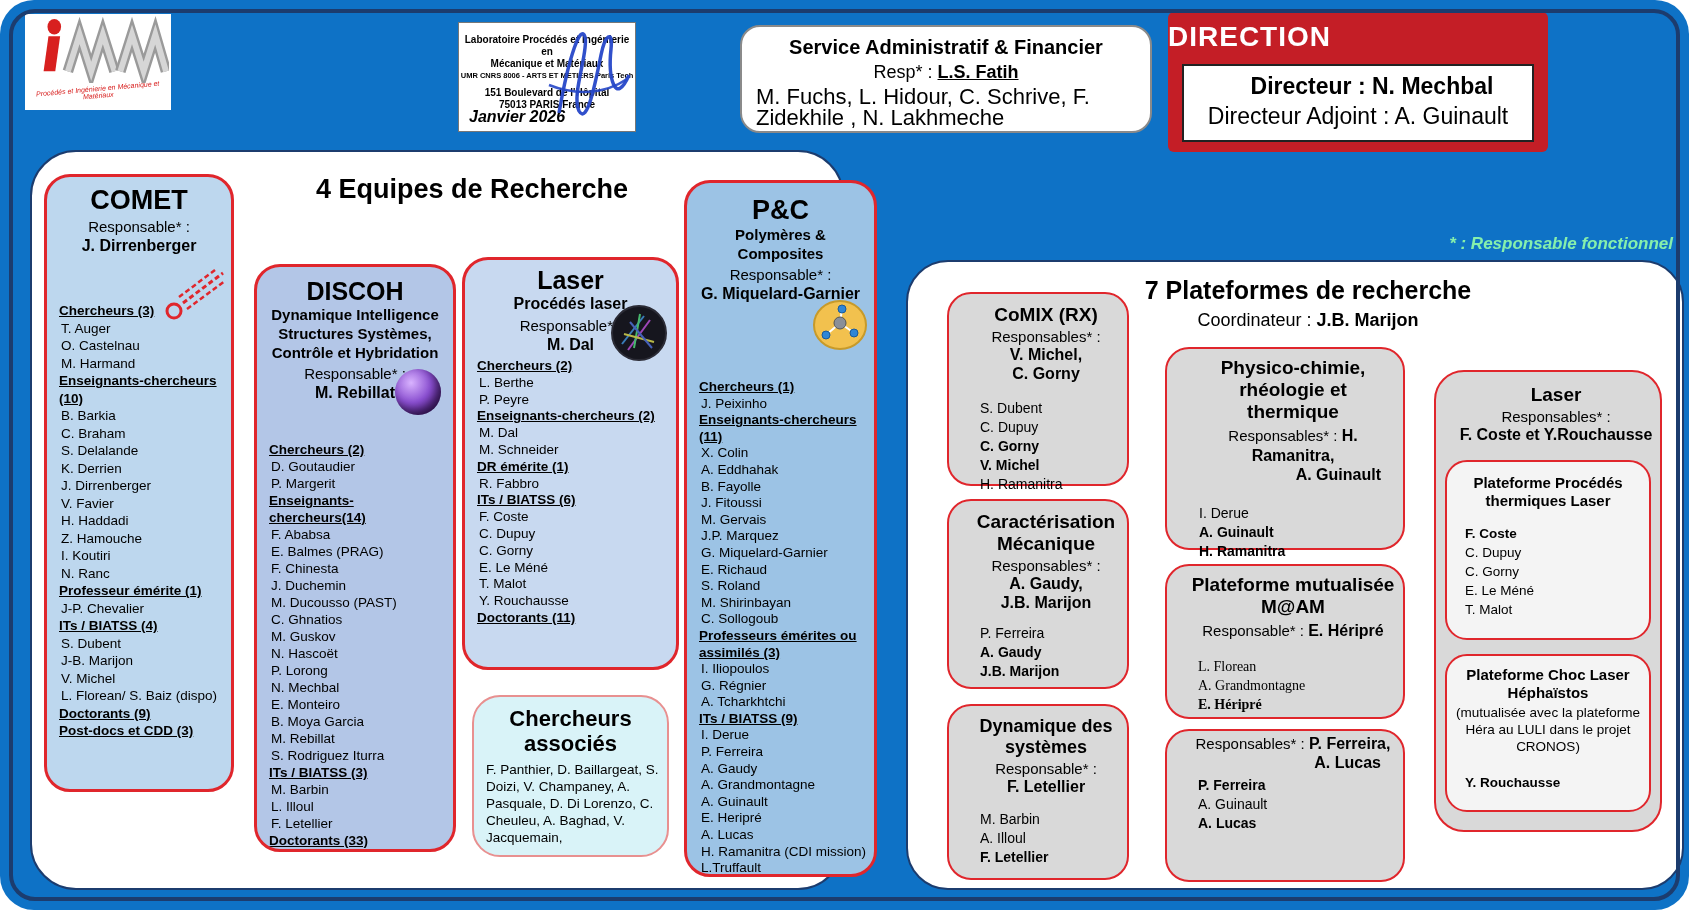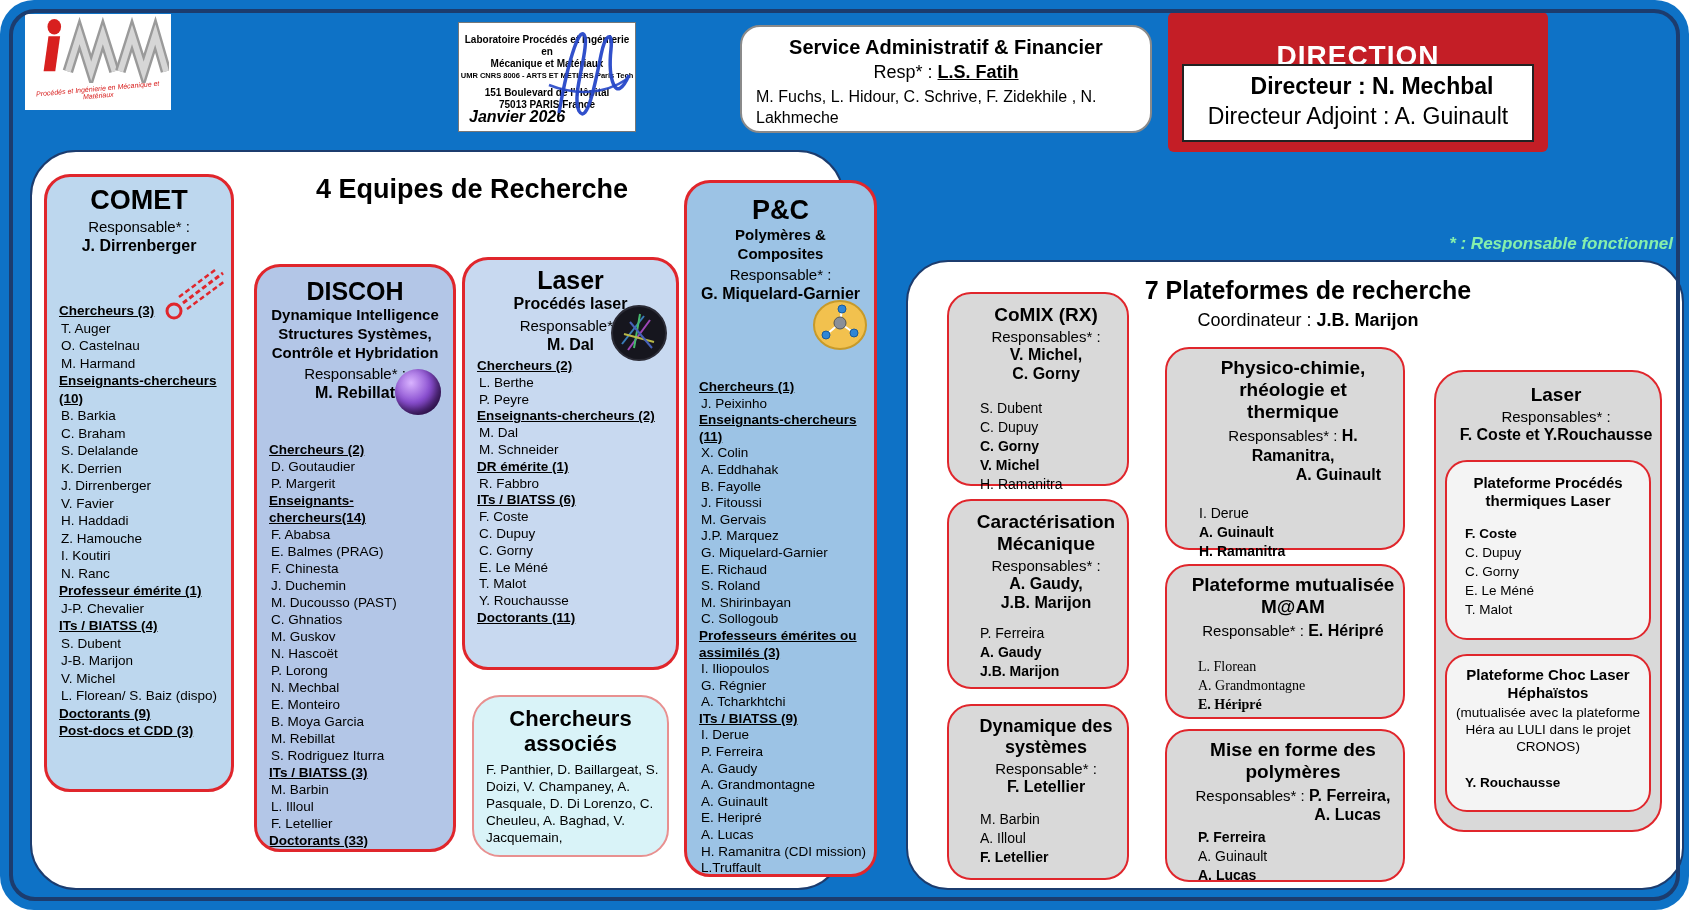--- a/index.html
+++ b/index.html
@@ -15,24 +15,24 @@
   .stamp-lines div{font-weight:bold;font-size:10px;line-height:12px;text-align:center;}
   .stamp-lines div:nth-child(3){font-size:7.5px;}
   .stamp-lines div:nth-child(4){margin-top:5px;}
   .stamp-date{position:absolute;left:10px;bottom:5px;font-size:16px;font-weight:bold;font-style:italic;}
   .signature{position:absolute;right:-4px;top:-8px;z-index:3;}
 
   .admin-box{position:absolute;left:740px;top:25px;width:412px;height:108px;background:#fff;border:2px solid #8a8a8a;border-radius:20px;padding-top:9px;}
   .admin-title{font-size:20px;font-weight:bold;text-align:center;}
   .admin-resp{font-size:18px;text-align:center;margin-top:3px;}
   .admin-resp .name{font-weight:bold;text-decoration:underline;}
-  .admin-members{font-size:16px;line-height:21px;padding:3px 14px 0 14px;}
+  .admin-members{font-size:22px;line-height:21px;padding:3px 14px 0 14px;}
 
   .direction-box{position:absolute;left:1168px;top:12px;width:380px;height:140px;background:#c41e26;border-radius:6px;padding-top:9px;}
-  .direction-title{color:#fff;font-size:28px;font-weight:bold;text-align:center;letter-spacing:1px;margin-top:19px;}
+  .direction-title{color:#fff;font-size:28px;font-weight:bold;text-align:left;letter-spacing:1px;}
   .direction-inner{position:absolute;left:14px;right:14px;top:52px;bottom:10px;background:#fff;border:2px solid #222;text-align:center;padding-top:7px;}
   .direction-line1{font-size:23px;font-weight:bold;padding-left:28px;}
   .direction-line2{font-size:23px;margin-top:3px;}
 
   
   .left-container{position:absolute;left:30px;top:150px;width:814px;height:740px;background:#fff;border:2px solid #1c3c6e;border-radius:46px;}
   .right-container{position:absolute;left:906px;top:260px;width:778px;height:630px;background:#fff;border:2px solid #1c3c6e;border-radius:42px;}
   .teams-title{position:absolute;left:210px;top:22px;width:460px;text-align:center;font-size:27px;font-weight:bold;}
   .note{position:absolute;right:16px;top:234px;color:#86efac;font-style:italic;font-weight:bold;font-size:17px;}
   .platforms-title{position:absolute;left:120px;top:14px;width:560px;text-align:center;font-size:25px;font-weight:bold;}
@@ -393,21 +393,20 @@
         <span>Responsable*  : </span><span class="name">E. Héripré</span>
       </div>
       <div class="pf-members">
           <div class="member">L. Florean</div>
           <div class="member">A. Grandmontagne</div>
           <div class="member bold">E. Héripré</div>
         </div>
     </div>
 
     <div class="pf mise">
-      <div class="pf-title">Mise en forme des polymères</div>
       <div class="pf-resp-line">
         <span>Responsables*  : </span><span class="name">P. Ferreira,</span>
       </div>
       <div class="pf-resp-line2">A. Lucas</div>
       <div class="pf-members">
           <div class="member bold">P. Ferreira</div>
           <div class="member">A. Guinault</div>
           <div class="member bold">A. Lucas</div>
         </div>
     </div>

